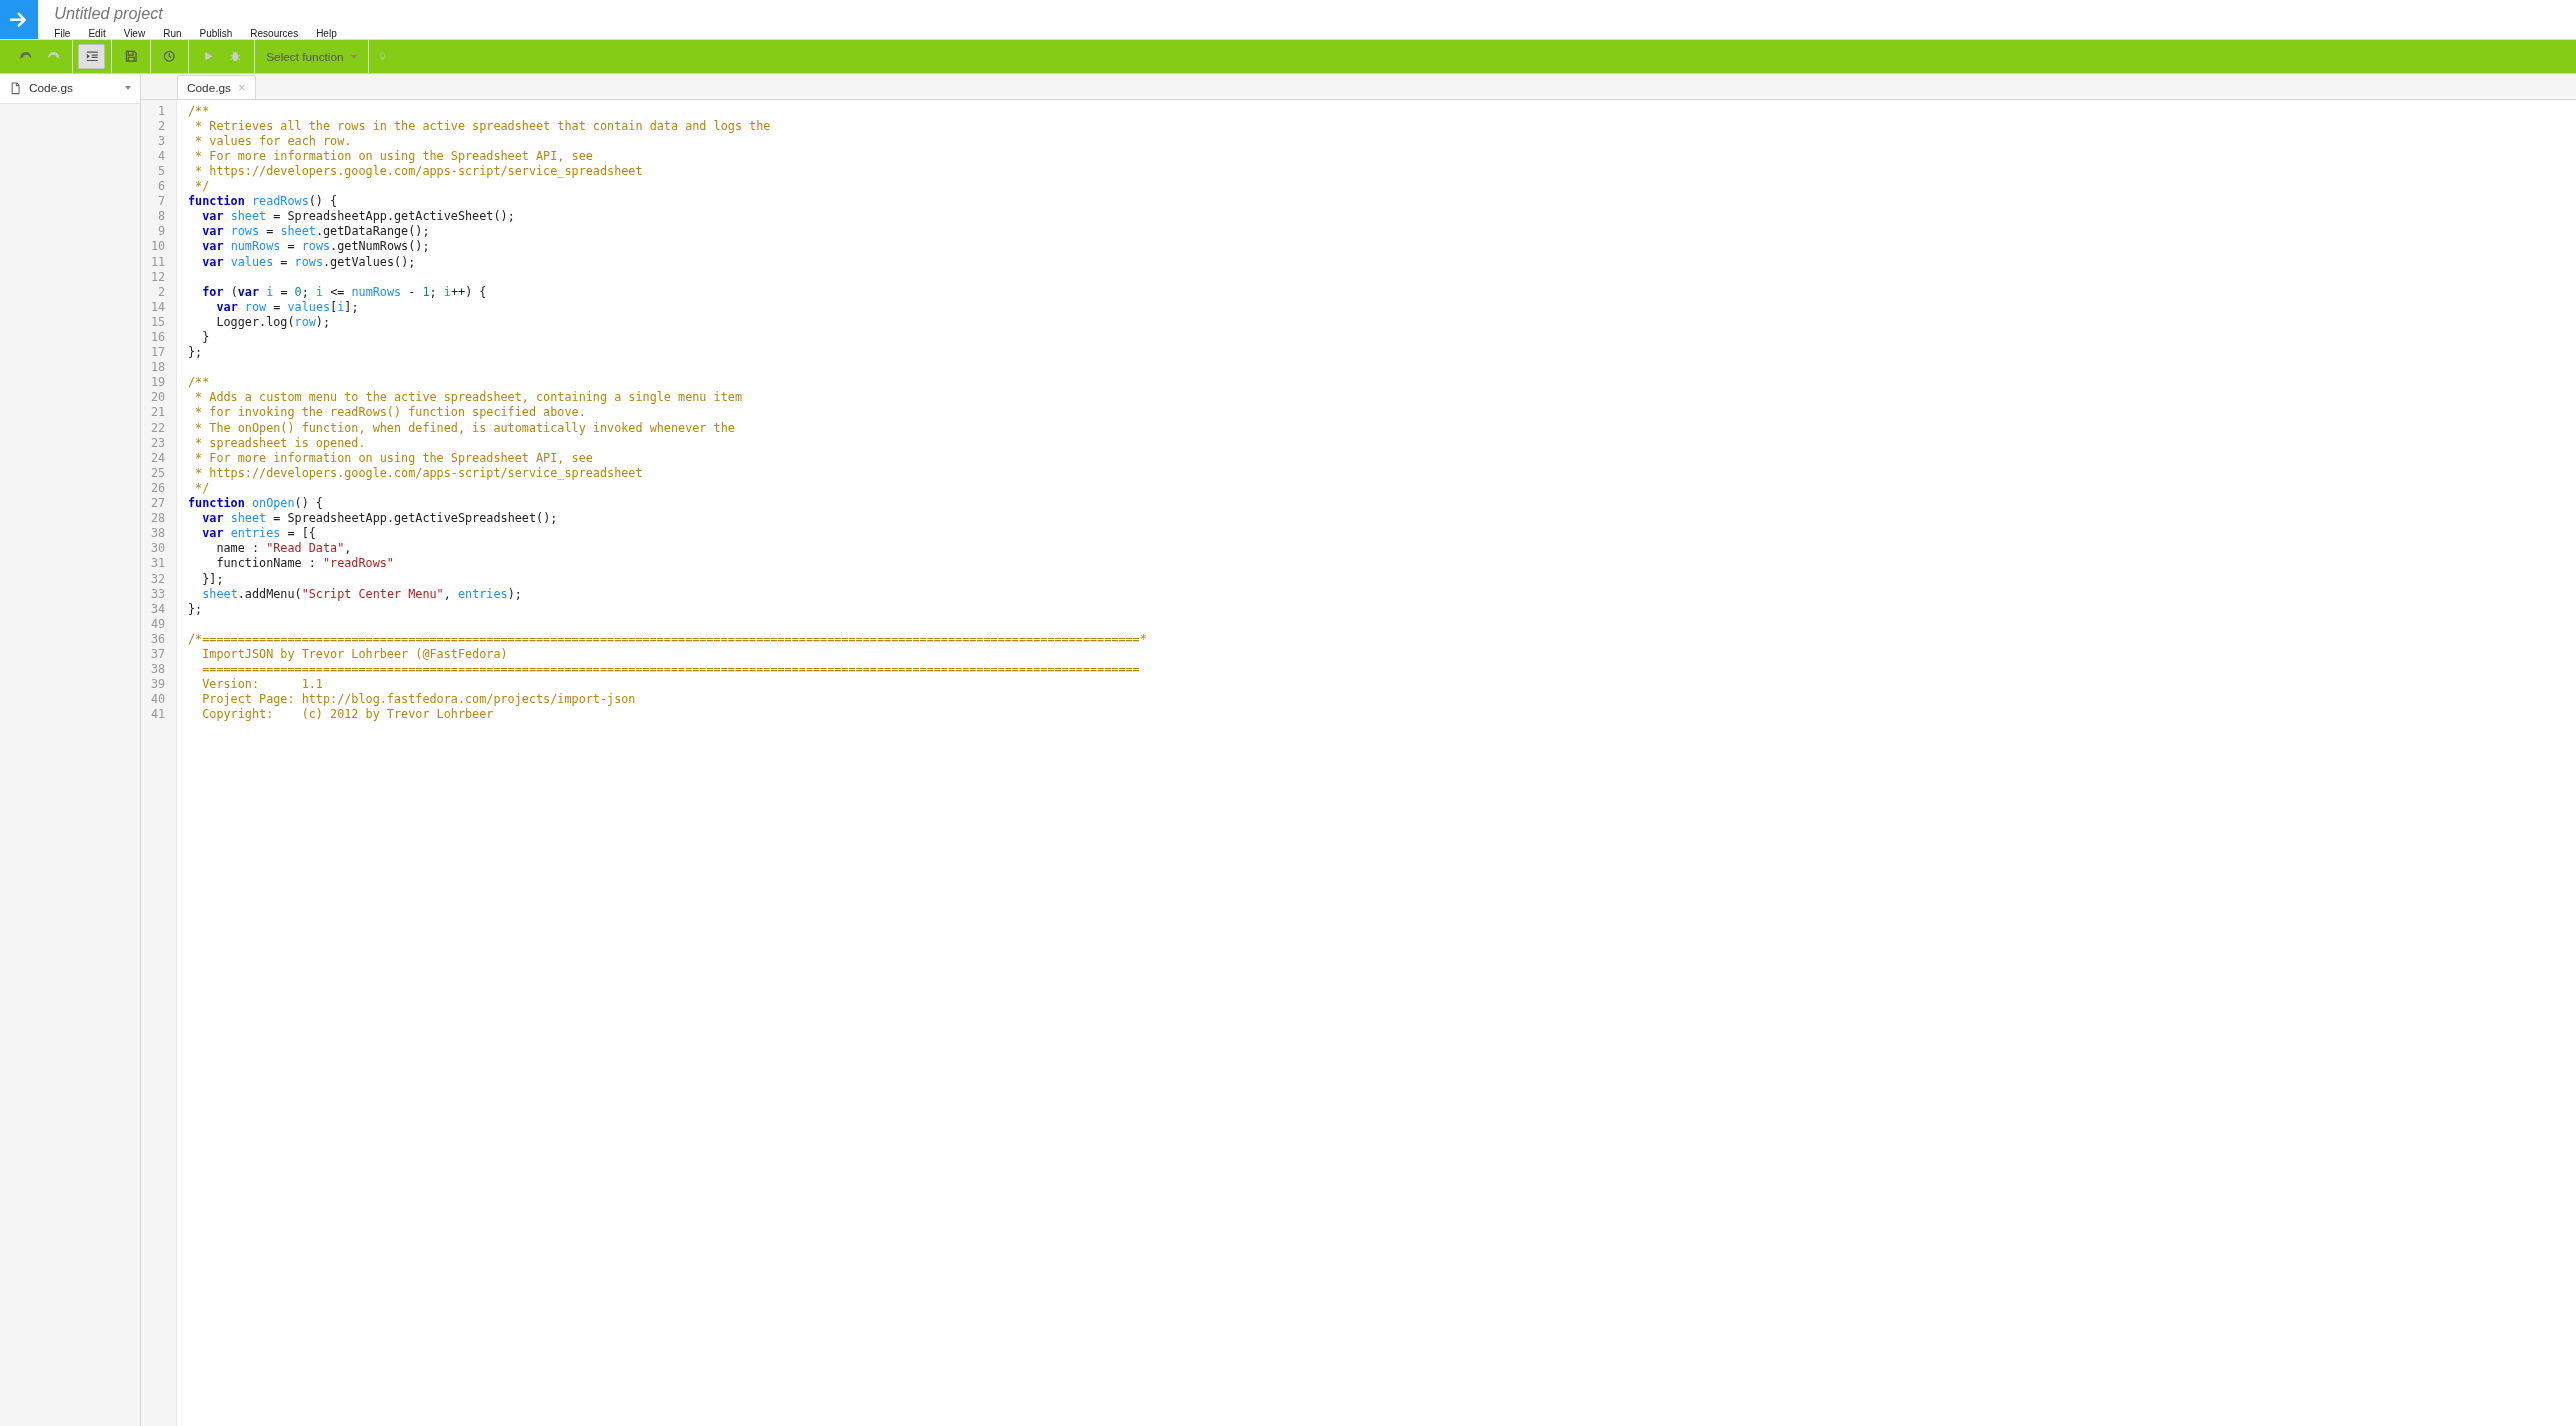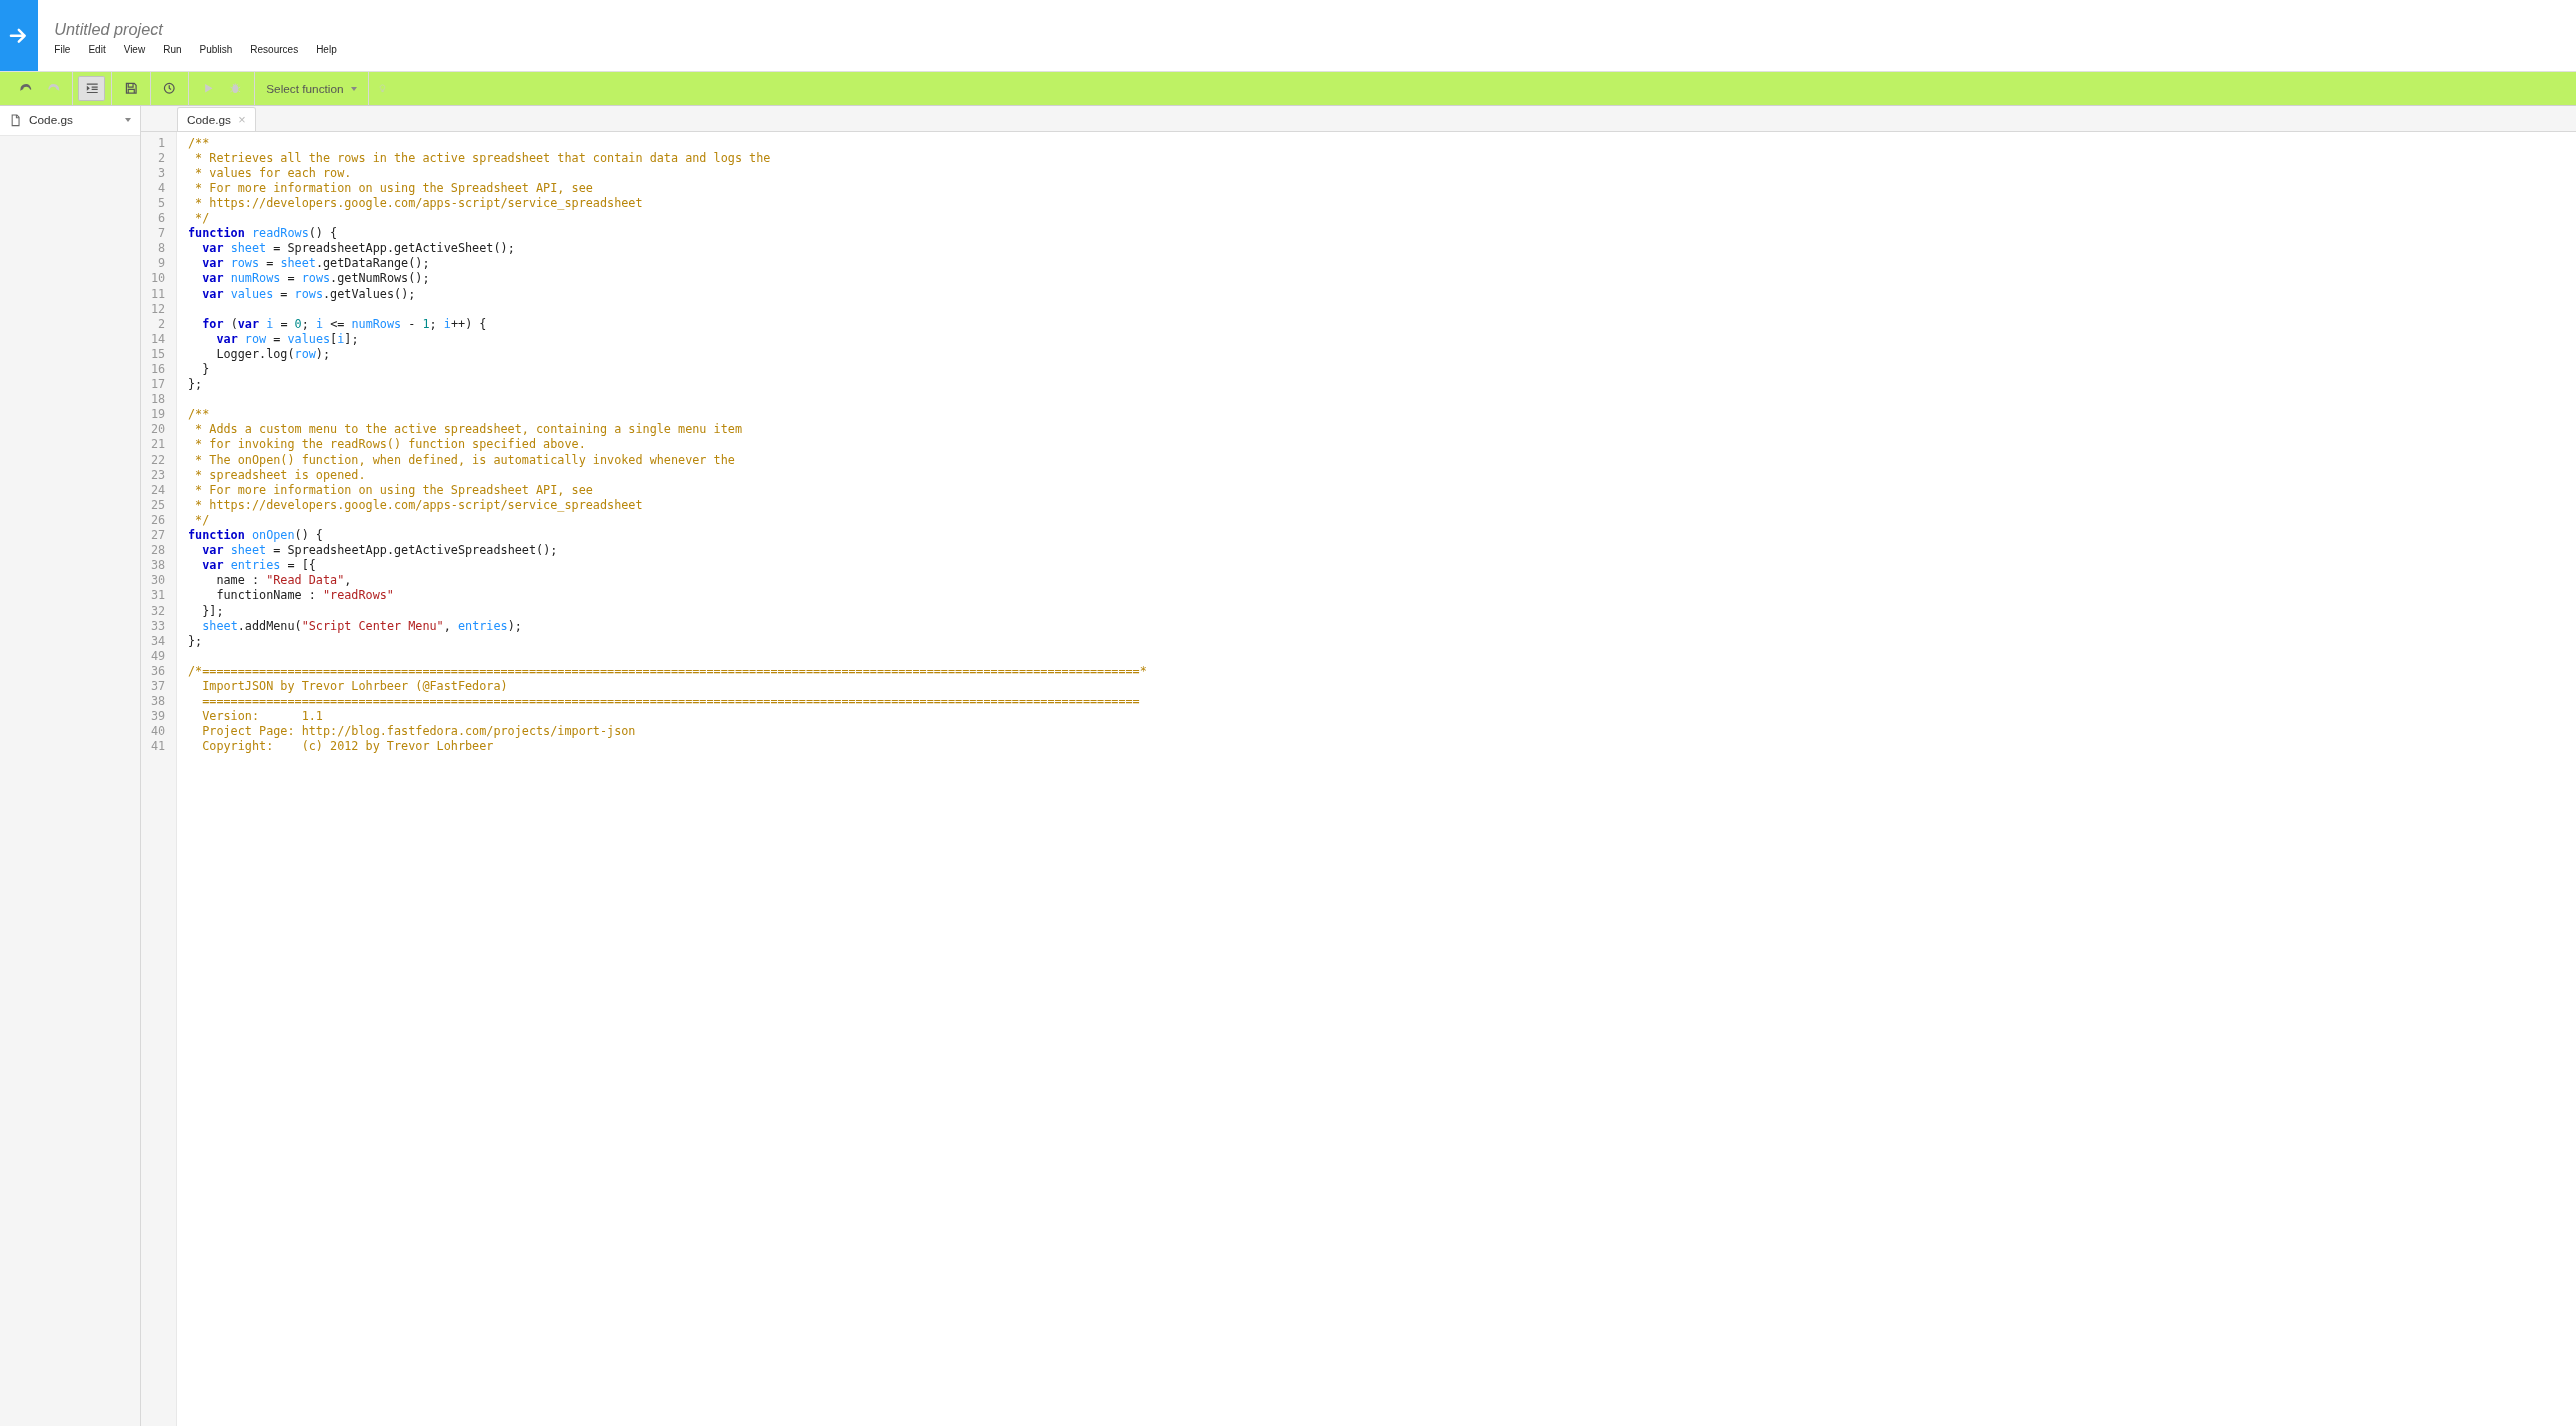--- a/index.html
+++ b/index.html
@@ -1,30 +1,30 @@
 <!DOCTYPE html>
 <html style="font-size:14.5px"><head>
 <meta charset="utf-8">
 <style>
 * { margin: 0; padding: 0; box-sizing: border-box; }
 body { font-family: Arial, "Helvetica Neue", sans-serif; font-size: 11.8px; color: #333; background: #fff; overflow: hidden; }
 
 .app { display: flex; flex-direction: column; height: 100vh; }
 
 
-.header { display: flex; align-items: stretch; background: #fff; border-bottom: 0.9px solid #e0e0e0; height: 72px; }
+.header { display: flex; align-items: stretch; background: #fff; border-bottom: 0.9px solid #e0e0e0; height: 40px; }
 .logo { width: 38px; background: #2196f3; display: flex; align-items: center; justify-content: center; }
 .logo svg { width: 23.6px; height: 23.6px; }
 .header-content { padding: 5.4px 16.3px 0 16.3px; display: flex; flex-direction: column; justify-content: center; }
 .project-title { font-size: 16.3px; color: #777; font-style: italic; margin-bottom: 3.6px; }
 .menubar { display: flex; gap: 18px; font-size: 10px; color: #222; }
 .menu-item { cursor: pointer; padding: 1.8px 0; }
 
 
-.toolbar { display: flex; align-items: center; background: #bef264; border-bottom: 0.9px solid #d0d0d0; height: 34px; padding: 0 7.3px; gap: 0; }
+.toolbar { display: flex; align-items: center; background: #84cc16; border-bottom: 0.9px solid #d0d0d0; height: 34px; padding: 0 7.3px; gap: 0; }
 .tool-group { display: flex; align-items: center; border-right: 0.9px solid #d8d8d8; height: 100%; padding: 0 5.4px; }
 .tool-btn { width: 27px; height: 25.4px; display: flex; align-items: center; justify-content: center; cursor: pointer; border-radius: 1.8px; color: #555; }
 .tool-btn.disabled { color: #bbb; cursor: default; }
 .tool-btn.active { background: #e0e0e0; border: 0.9px solid #c0c0c0; }
 .select-fn { display: flex; align-items: center; padding: 0 11px; font-size: 11.8px; color: #555; cursor: pointer; height: 100%; border-right: 0.9px solid #d8d8d8; gap: 7.3px; }
 .lightbulb { padding: 0 9px; color: #bbb; }
 
 
 .main { display: flex; flex: 1; overflow: hidden; }
 .sidebar { width: 141px; background: #f5f5f5; border-right: 0.9px solid #d8d8d8; }

